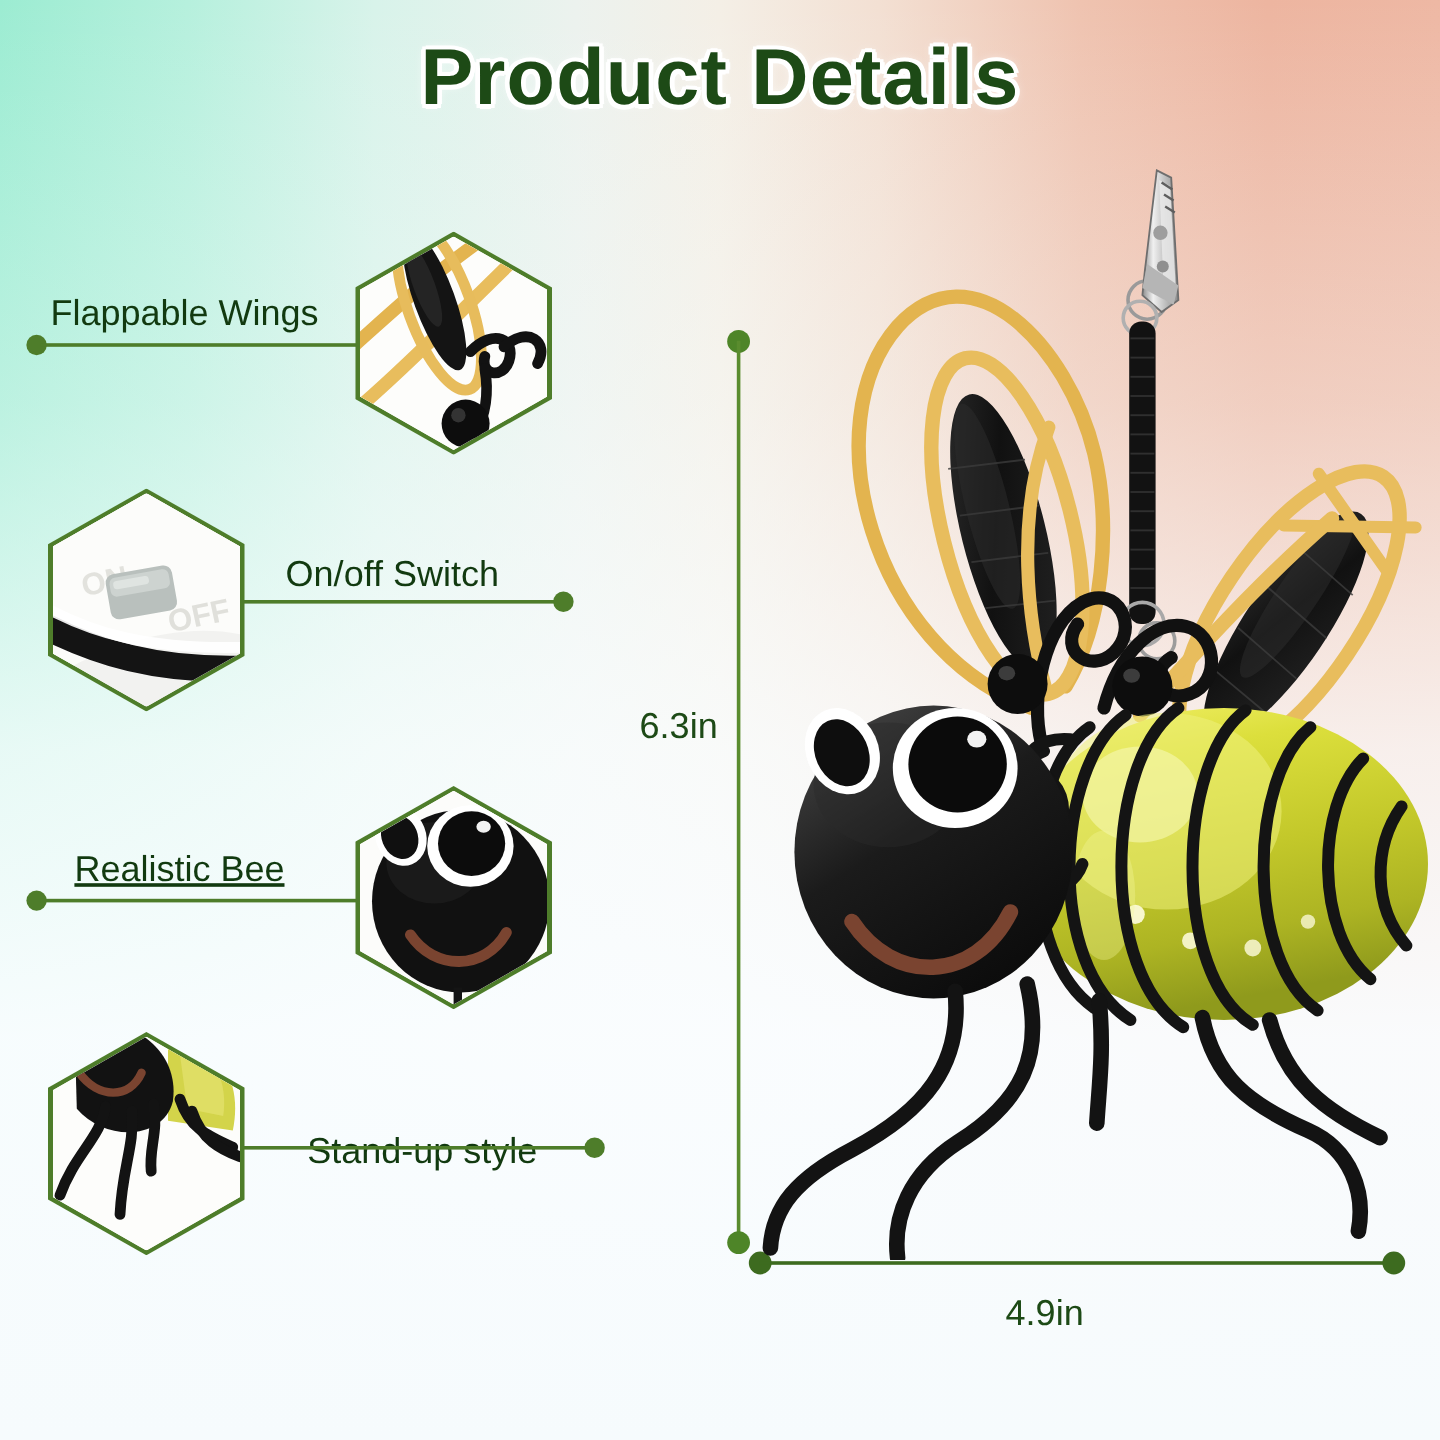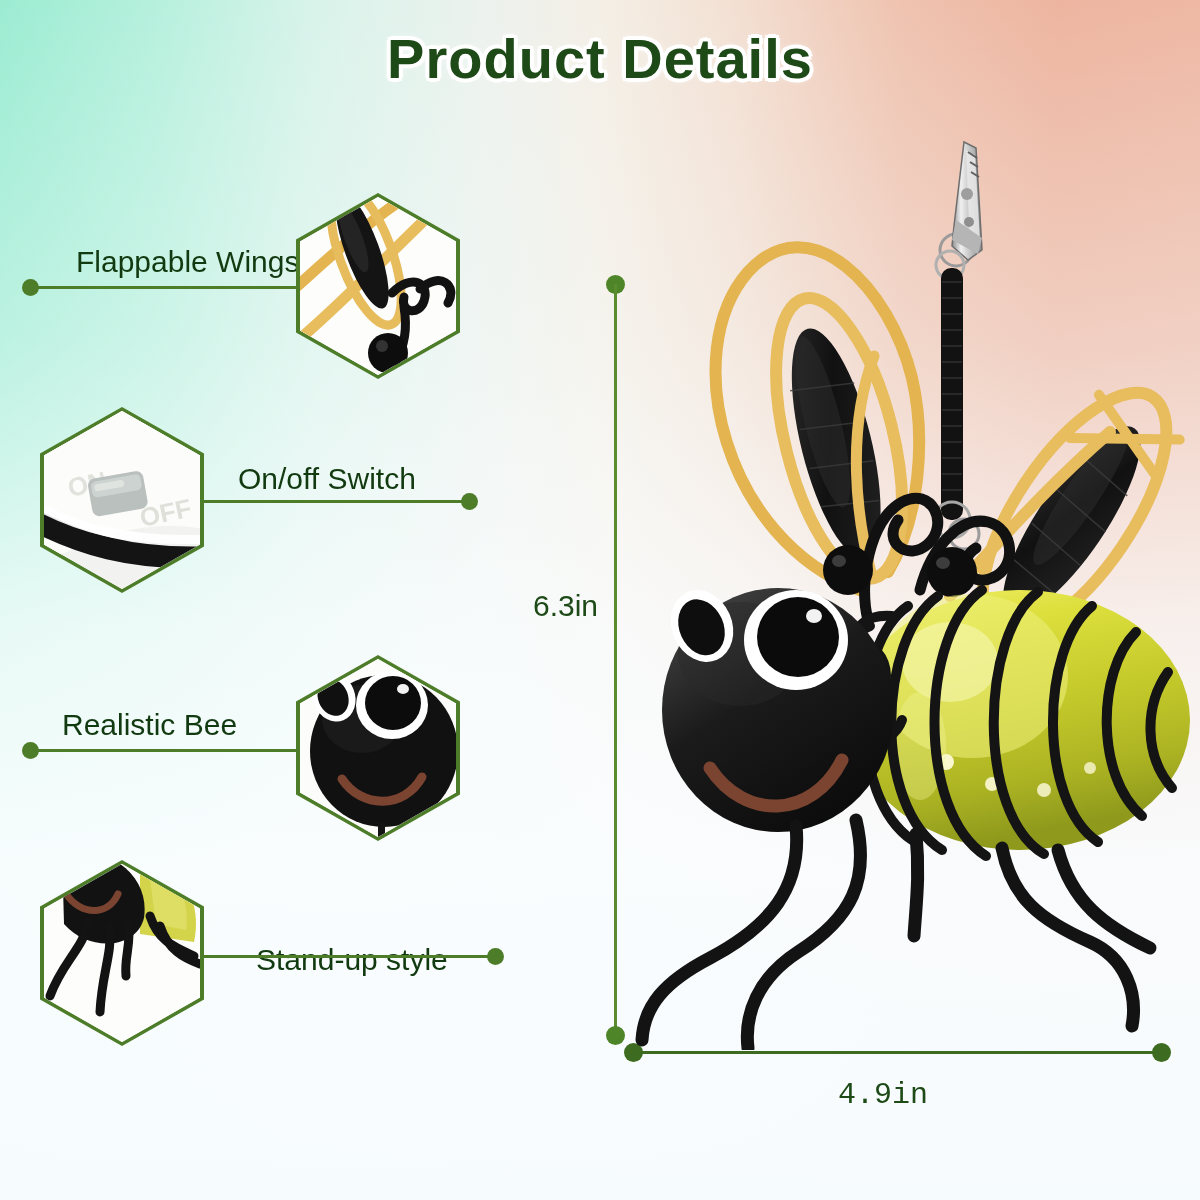--- a/index.html
+++ b/index.html
@@ -24,21 +24,21 @@
         #f3e0d3 61%,
         #efc3b0 75%,
         #edb5a0 88%,
         #eeb8a4 100%);
   }
 
   
   .title {
     position:absolute; top:26px; left:0; width:1200px;
     text-align:center;
-    font-size:56px; font-weight:bold; letter-spacing:1px;
+    font-size:66px; font-weight:bold; letter-spacing:1px;
     color:#1d4a16;
     text-shadow:
       -3px -3px 0 #ffffff,  3px -3px 0 #ffffff,
       -3px  3px 0 #ffffff,  3px  3px 0 #ffffff,
       -4px  0   0 #ffffff,  4px  0   0 #ffffff,
        0   -4px 0 #ffffff,  0    4px 0 #ffffff,
        0 0 10px rgba(255,255,255,0.9);
   }
 
   
@@ -83,21 +83,21 @@
   .bee-stage svg { display:block; }
 </style>
 </head>
 <body>
 
 <div class="title">Product Details</div>
 
 <div class="feature">
   <div class="leader-dot" style="left:22px; top:279px;"></div>
   <div class="leader" style="left:34px; top:286px; width:266px;"></div>
-  <div class="lbl" style="left:42px; top:245px;margin-left:34px;">Flappable Wings</div>
+  <div class="lbl" style="left:42px; top:245px;">Flappable Wings</div>
 
   <div class="hex" style="left:296px; top:193px;">
     <div class="hex-inner">
       <div class="hex-photo">
         <svg width="156" height="178" viewBox="0 0 156 178">
           <rect width="156" height="178" fill="#fdfdfb"></rect>
 
           <path d="M-6 92 C 30 60, 70 22, 118 -8" stroke="#e3b44f" stroke-width="11" fill="none" stroke-linecap="round"></path>
           <path d="M2 140 C 44 104, 90 56, 140 8" stroke="#e8bd5d" stroke-width="11" fill="none" stroke-linecap="round"></path>
 
@@ -143,21 +143,21 @@
   </div>
 
   <div class="lbl" style="left:238px; top:462px;text-align:center;">On/off Switch</div>
   <div class="leader" style="left:203px; top:500px; width:263px;"></div>
   <div class="leader-dot" style="left:461px; top:493px;"></div>
 </div>
 
 <div class="feature">
   <div class="leader-dot" style="left:22px; top:742px;"></div>
   <div class="leader" style="left:34px; top:749px; width:266px;"></div>
-  <div class="lbl" style="left:62px; top:708px;">Realistic Bee</div>
+  <div class="lbl" style="left:62px; top:708px;text-decoration:underline;">Realistic Bee</div>
 
   <div class="hex" style="left:296px; top:655px;">
     <div class="hex-inner">
       <div class="hex-photo">
         <svg width="156" height="178" viewBox="0 0 156 178">
           <rect width="156" height="178" fill="#fcfcfa"></rect>
 
           <ellipse cx="84" cy="92" rx="74" ry="76" fill="#111111"></ellipse>
           <ellipse cx="62" cy="60" rx="40" ry="34" fill="#1e1e1e" opacity="0.7"></ellipse>
 
@@ -211,21 +211,21 @@
   <div class="dim-dot v" style="left:606px; top:275px;"></div>
   <div class="dimline-v" style="left:614px; top:284px; height:752px;"></div>
   <div class="dim-dot v" style="left:606px; top:1026px;"></div>
   <div class="dim-text" style="left:533px; top:589px;">6.3in</div>
 </div>
 
 <div>
   <div class="dim-dot h" style="left:624px; top:1043px;"></div>
   <div class="dimline-h" style="left:633px; top:1051px; width:528px;"></div>
   <div class="dim-dot h" style="left:1152px; top:1043px;"></div>
-  <div class="dim-text" style="left:838px; top:1078px;font-family:Liberation Mono, monospace;">4.9in</div>
+  <div class="dim-text" style="left:838px; top:1078px;">4.9in</div>
 </div>
 
 <div class="bee-stage">
   <svg width="580" height="930" viewBox="0 0 580 930">
     <defs>
       <linearGradient id="abdomenGrad" x1="0" y1="0" x2="0.25" y2="1">
         <stop offset="0%" stop-color="#f2f06a"></stop>
         <stop offset="22%" stop-color="#dcdf3c"></stop>
         <stop offset="55%" stop-color="#c3c82a"></stop>
         <stop offset="80%" stop-color="#adb423"></stop>

